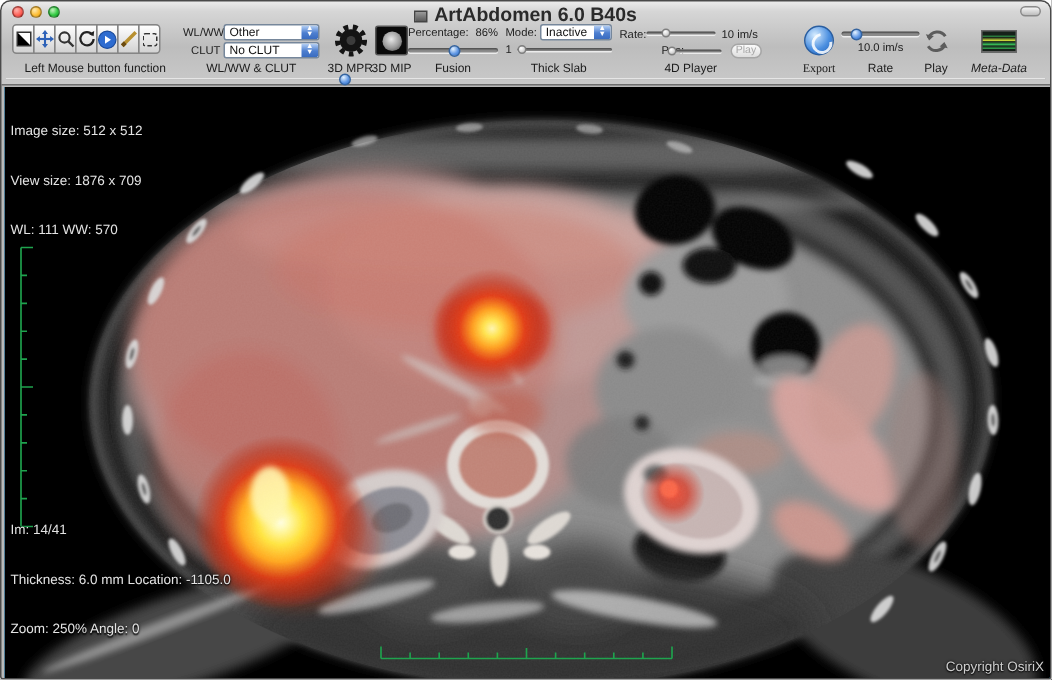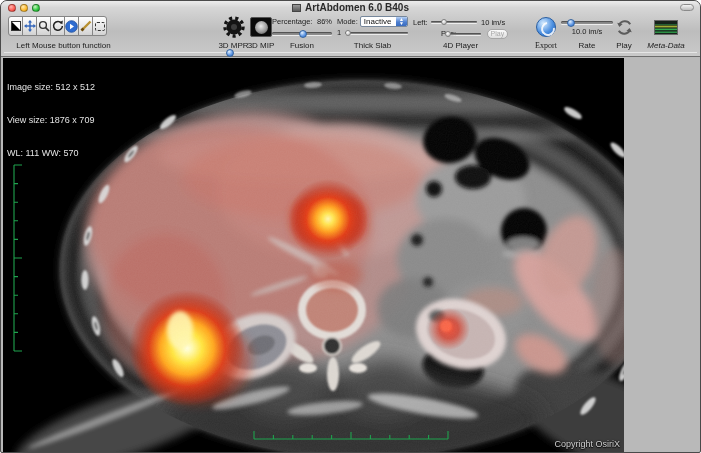--- a/index.html
+++ b/index.html
@@ -11,21 +11,21 @@
 
   
   .chrome{position:absolute;left:0;top:0;right:0;height:56px;
     background:linear-gradient(#ececec 0%,#d6d6d6 12%,#bdbdbd 55%,#c9c9c9 100%);
     border-bottom:1px solid #6e6e6e;}
   .titlebar{position:absolute;left:0;top:0;right:0;height:13px;}
   .tl{position:absolute;top:3px;width:8px;height:8px;border-radius:50%;border:1px solid rgba(0,0,0,.35);}
   .tl.red{left:7px;background:radial-gradient(circle at 35% 30%,#ffb3ad,#fd5e55 60%,#d8322a);}
   .tl.yellow{left:19px;background:radial-gradient(circle at 35% 30%,#ffe9b0,#fdbb2f 60%,#d79a18);}
   .tl.green{left:31px;background:radial-gradient(circle at 35% 30%,#c8f4c0,#2dc83e 60%,#1f9e2f);}
-  .title{position:absolute;left:0;right:0;top:1px;text-align:center;font-size:10px;font-weight:bold;color:#2a2a2a;}
+  .title{position:absolute;left:0;right:0;top:1px;text-align:center;font-size:13px;font-weight:bold;color:#2a2a2a;}
   .title .doc-ic{display:inline-block;width:9px;height:8px;margin-right:4px;vertical-align:-1px;
     background:linear-gradient(#9a9a9a,#5a5a5a);border:1px solid #444;}
   .pill{position:absolute;right:6px;top:3px;width:14px;height:7px;border-radius:4px;border:1px solid #8a8a8a;
     background:linear-gradient(#f4f4f4,#bdbdbd);}
 
   
   .tgroup{position:absolute;top:15px;height:34px;}
   .tcap{position:absolute;top:25px;left:-14px;right:-14px;text-align:center;font-size:8px;color:#1c1c1c;white-space:nowrap;}
 
   .btnrow{display:flex;}
@@ -68,21 +68,21 @@
   .export-ic::after{content:"";position:absolute;left:4px;top:4px;width:10px;height:10px;border-radius:50%;
     border:2px solid rgba(255,255,255,.85);border-top-color:transparent;transform:rotate(35deg);}
   .meta-ic{width:24px;height:15px;background:#16211a;border:1px solid #666;
     background-image:linear-gradient(#16211a 20%,#39c45a 22%,#16211a 30%,#c8d83a 46%,#16211a 52%,#39c45a 68%,#16211a 74%,#2f9e4a 88%,#16211a 92%);}
 
   
   .scrollbar{position:absolute;left:0;right:0;top:47px;height:9px;}
   .groove{position:absolute;left:3px;right:3px;top:4px;height:1px;background:#7d7d7d;border-bottom:1px solid #e6e6e6;}
 
   
-  .viewer{position:absolute;left:2px;top:57px;width:621px;height:394px;background:#0369a1;overflow:hidden;}
+  .viewer{position:absolute;left:2px;top:57px;width:697px;height:394px;background:#0369a1;overflow:hidden;}
   .viewer svg.scene{position:absolute;left:0;top:0;}
   .ovl{position:absolute;font-size:9px;line-height:11px;color:#e4e4e4;text-shadow:0 0 2px #000,0 1px 1px #000;white-space:pre;}
   .ov-tl{left:4px;top:2px;}
   .ov-bl{left:4px;bottom:5px;}
   .ov-br{right:4px;bottom:2px;color:#cfcfcf;}
 </style>
 </head>
 <body>
 
 <div class="window">
@@ -137,20 +137,43 @@
               <line x1="1.5" y1="10.5" x2="3.5" y2="8.5" stroke="#6a4a10" stroke-width="2.6"></line>
             </svg>
         </button>
         <button class="aquabtn">
             <span class="roi-sq"></span>
           </button>
       </div>
       <div class="tcap">Left Mouse button function</div>
     </div>
 
+    <div class="tgroup" style="left:121px;width:91px;">
+      <div class="frow">
+        <span class="flabel" style="width:25px;">WL/WW</span>
+        <div class="popup">
+            <span>Other</span>
+            <span class="cap">
+              <span>▲</span>
+              <span>▼</span>
+            </span>
+          </div>
+      </div>
+      <div class="frow">
+        <span class="flabel" style="width:25px;">CLUT</span>
+        <div class="popup">
+            <span>No CLUT</span>
+            <span class="cap">
+              <span>▲</span>
+              <span>▼</span>
+            </span>
+          </div>
+      </div>
+      <div class="tcap">WL/WW &amp; CLUT</div>
+    </div>
 
     <div class="tgroup" style="left:219px;width:27px;">
       <button class="icbtn" style="width:27px;height:22px;">
         <svg width="22" height="22" viewBox="0 0 22 22">
           <circle cx="11" cy="11" r="7.5" fill="#141414"></circle>
           <circle cx="11" cy="11" r="9" fill="none" stroke="#141414" stroke-width="3.4" stroke-dasharray="3.1 3.1"></circle>
           <circle cx="11" cy="11" r="3" fill="#3c3c3c"></circle>
         </svg>
       </button>
       <div class="tcap">3D MPR</div>
@@ -189,21 +212,21 @@
         <span class="smalltxt" style="width:8px;">1</span>
         <div class="track" style="flex:1;height:2px;">
             <span class="thumb gray" style="left:5%;"></span>
           </div>
       </div>
       <div class="tcap">Thick Slab</div>
     </div>
 
     <div class="tgroup" style="left:412px;width:95px;">
       <div style="display:flex;align-items:center;height:10px;margin-top:1px;">
-        <span class="smalltxt" style="width:18px;">Left:</span>
+        <span class="smalltxt" style="width:18px;">Rate:</span>
         <div class="track" style="width:46px;height:2px;">
             <span class="thumb gray" style="left:28%;"></span>
           </div>
         <span class="smalltxt" style="margin-left:4px;">10 im/s</span>
       </div>
       <div style="display:flex;align-items:center;height:11px;margin-top:1px;">
         <span class="smalltxt" style="width:34px;padding-left:28px;">Pos:</span>
         <div class="track" style="width:40px;height:2px;">
             <span class="thumb gray" style="left:4%;"></span>
           </div>
@@ -460,15 +483,20 @@
                  M348 381 L348 374
                  M367.4 381 L367.4 377 M386.8 381 L386.8 377 M406.2 381 L406.2 377 M425.6 381 L425.6 377"></path>
       </g>
     </svg>
 
     <div class="ovl ov-tl">
       <div>Image size: 512 x 512</div>
       <div>View size: 1876 x 709</div>
       <div>WL: 111 WW: 570</div>
     </div>
+    <div class="ovl ov-bl">
+      <div>Im: 14/41</div>
+      <div>Thickness: 6.0 mm Location: -1105.0</div>
+      <div>Zoom: 250% Angle: 0</div>
+    </div>
     <div class="ovl ov-br">Copyright OsiriX</div>
   </div>
 </div>
 
 </body></html>

